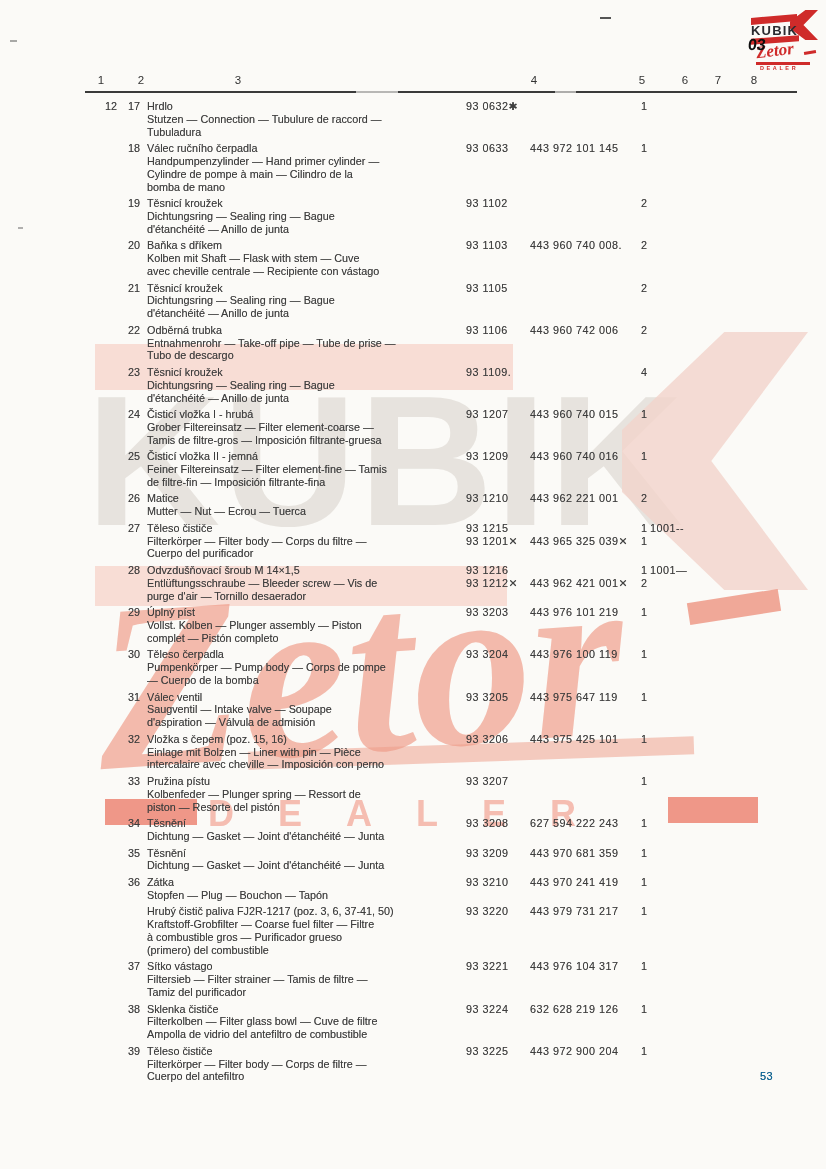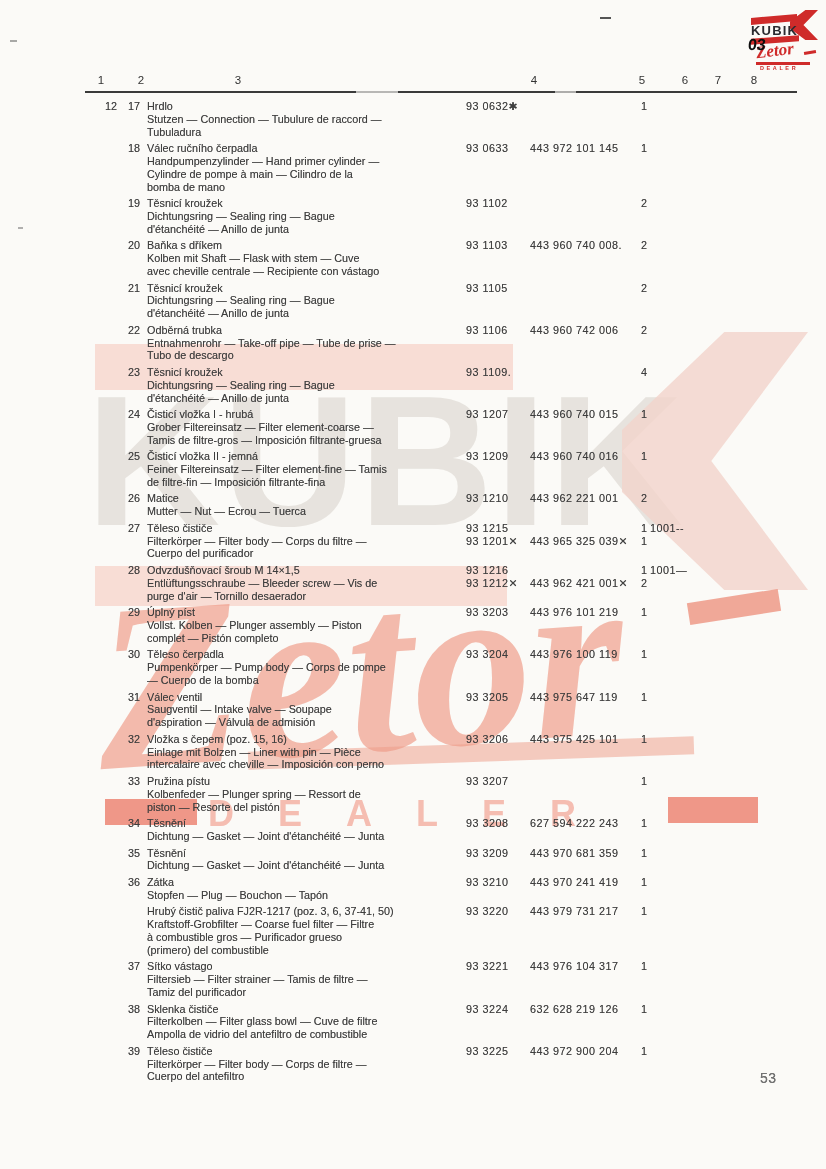--- a/index.html
+++ b/index.html
@@ -70,21 +70,21 @@
   .ref{position:absolute;left:0;top:0;width:32px;text-align:right;}
   .item{position:absolute;left:30px;top:0;width:38px;text-align:center;}
   .desc{margin-left:62px;width:302px;}
   .dline{white-space:nowrap;}
   .codes,.longs,.qtys,.notes{position:absolute;top:0;white-space:nowrap;letter-spacing:.5px;}
   .codes{left:381px;width:70px;}
   .longs{left:445px;width:118px;}
   .qtys{left:540px;width:22px;text-align:right;letter-spacing:0;}
   .notes{left:565px;width:64px;}
   
-  #page-number{position:absolute;left:760px;top:1070px;font-size:14px;color:#737373;z-index:2;
+  #page-number{position:absolute;left:760px;top:1070px;font-size:11px;color:#0369a1;z-index:2;
     letter-spacing:.5px;text-shadow:0 0 .4px rgba(0,0,0,.6);}
   .speck{position:absolute;background:#555;z-index:2;}
   .speck1{left:600px;top:17px;width:11px;height:2px;}
   .speck2{left:10px;top:40px;width:7px;height:2px;opacity:.5;}
   .speck3{left:18px;top:227px;width:5px;height:2px;opacity:.45;}
 </style>
 </head>
 <body>
 
 <div id="page">

